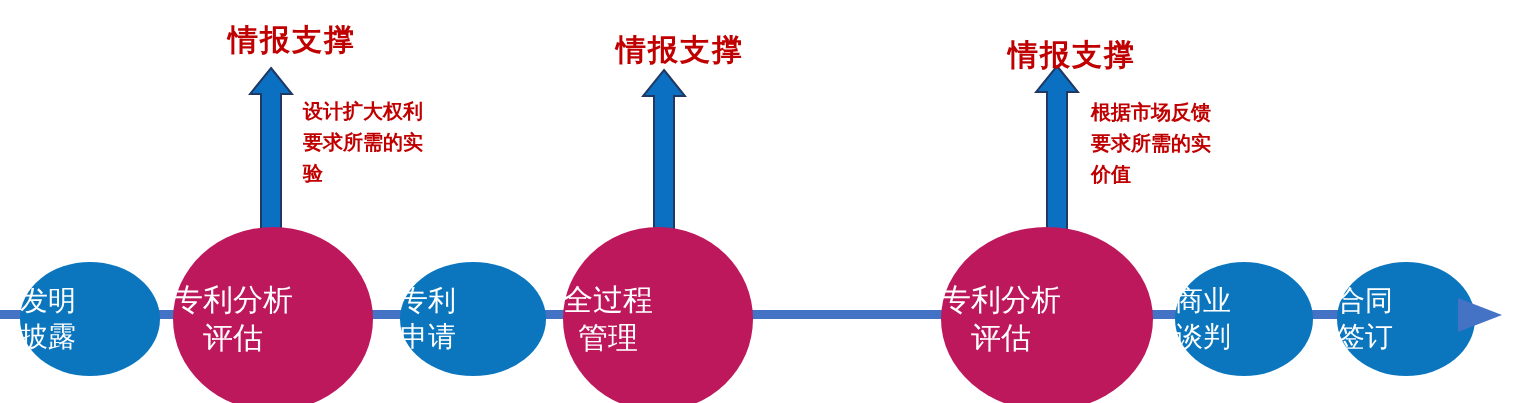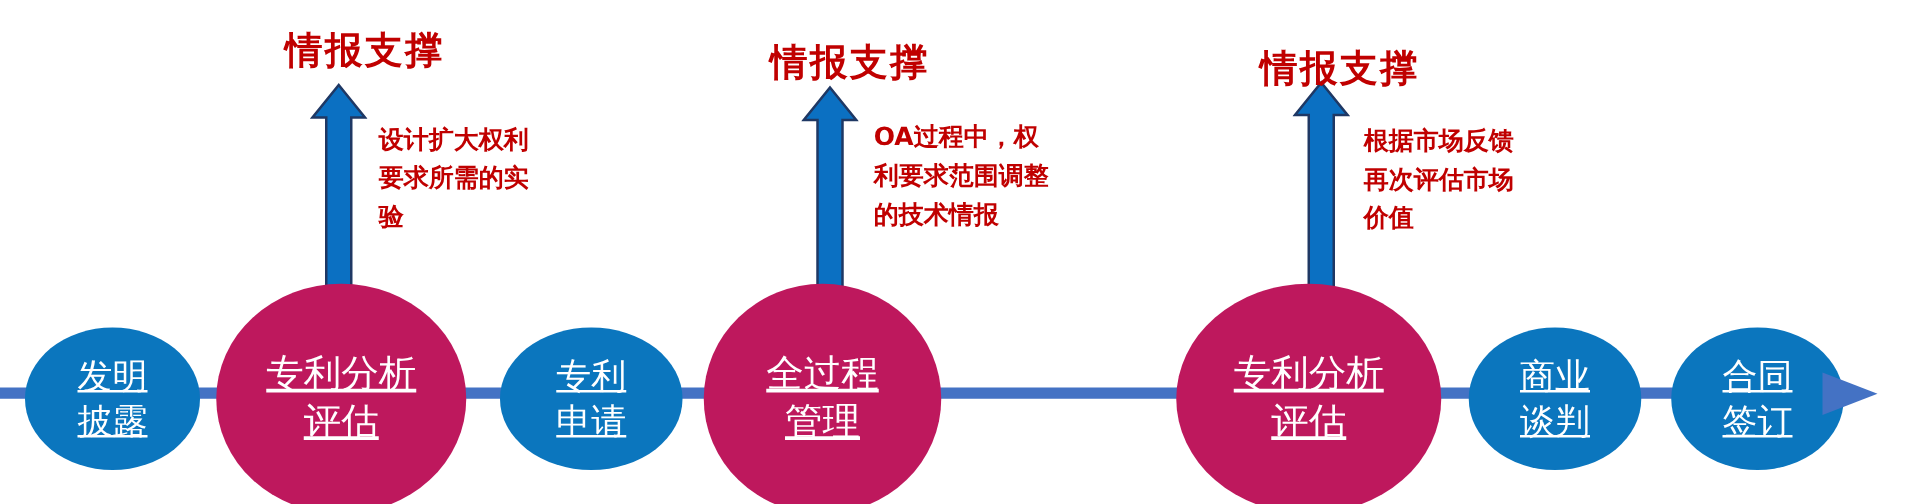--- a/index.html
+++ b/index.html
@@ -35,27 +35,26 @@
     height: 38px;
     z-index: 3;
   }
 
   
   .node {
     position: absolute;
     border-radius: 50%;
     display: flex;
     align-items: center;
-    justify-content: center;
+    justify-content: flex-start;
     text-align: center;
     color: #ffffff;
     z-index: 2;
     white-space: pre-line;
     line-height: 1.28;
-    text-decoration: underline;
   }
   .node--blue   { background: #0B76BE; font-size: 28px; }
   .node--orange { background: #be185d; font-size: 30px; }
 
   .n1 { left: 20px;   top: 250px; width: 140px; height: 114px; }
   .n2 { left: 173px;  top: 215px; width: 200px; height: 184px; }
   .n3 { left: 400px;  top: 250px; width: 146px; height: 114px; }
   .n4 { left: 563px;  top: 215px; width: 190px; height: 184px; }
   .n5 { left: 770px;  top: 250px; width: 146px; height: 114px; }
   .n6 { left: 941px;  top: 215px; width: 212px; height: 184px; }
@@ -114,30 +113,27 @@
     <polygon points="23,2 44,28 33,28 33,168 13,168 13,28 2,28" fill="#0B70C2" stroke="#1F3864" stroke-width="2" stroke-linejoin="miter"></polygon>
   </svg>
   <div class="ann-text t1">设计扩大权利
 要求所需的实
 验</div>
 
   <div class="ann-header h2">情报支撑</div>
   <svg class="up-arrow ua2" viewBox="0 0 46 170">
     <polygon points="23,2 44,28 33,28 33,168 13,168 13,28 2,28" fill="#0B70C2" stroke="#1F3864" stroke-width="2" stroke-linejoin="miter"></polygon>
   </svg>
-  <div class="ann-text t2">OA过程中，权
-利要求范围调整
-的技术情报</div>
 
   <div class="ann-header h3">情报支撑</div>
   <svg class="up-arrow ua3" viewBox="0 0 46 170">
     <polygon points="23,2 44,28 33,28 33,168 13,168 13,28 2,28" fill="#0B70C2" stroke="#1F3864" stroke-width="2" stroke-linejoin="miter"></polygon>
   </svg>
   <div class="ann-text t3">根据市场反馈
-再次评估市场
+要求所需的实
 价值</div>
 
   <div class="node node--blue n1"><span>发明
 披露</span></div>
   <div class="node node--orange n2"><span>专利分析
 评估</span></div>
   <div class="node node--orange n4"><span>全过程
 管理</span></div>
   <div class="node node--blue n3"><span>专利
 申请</span></div>

